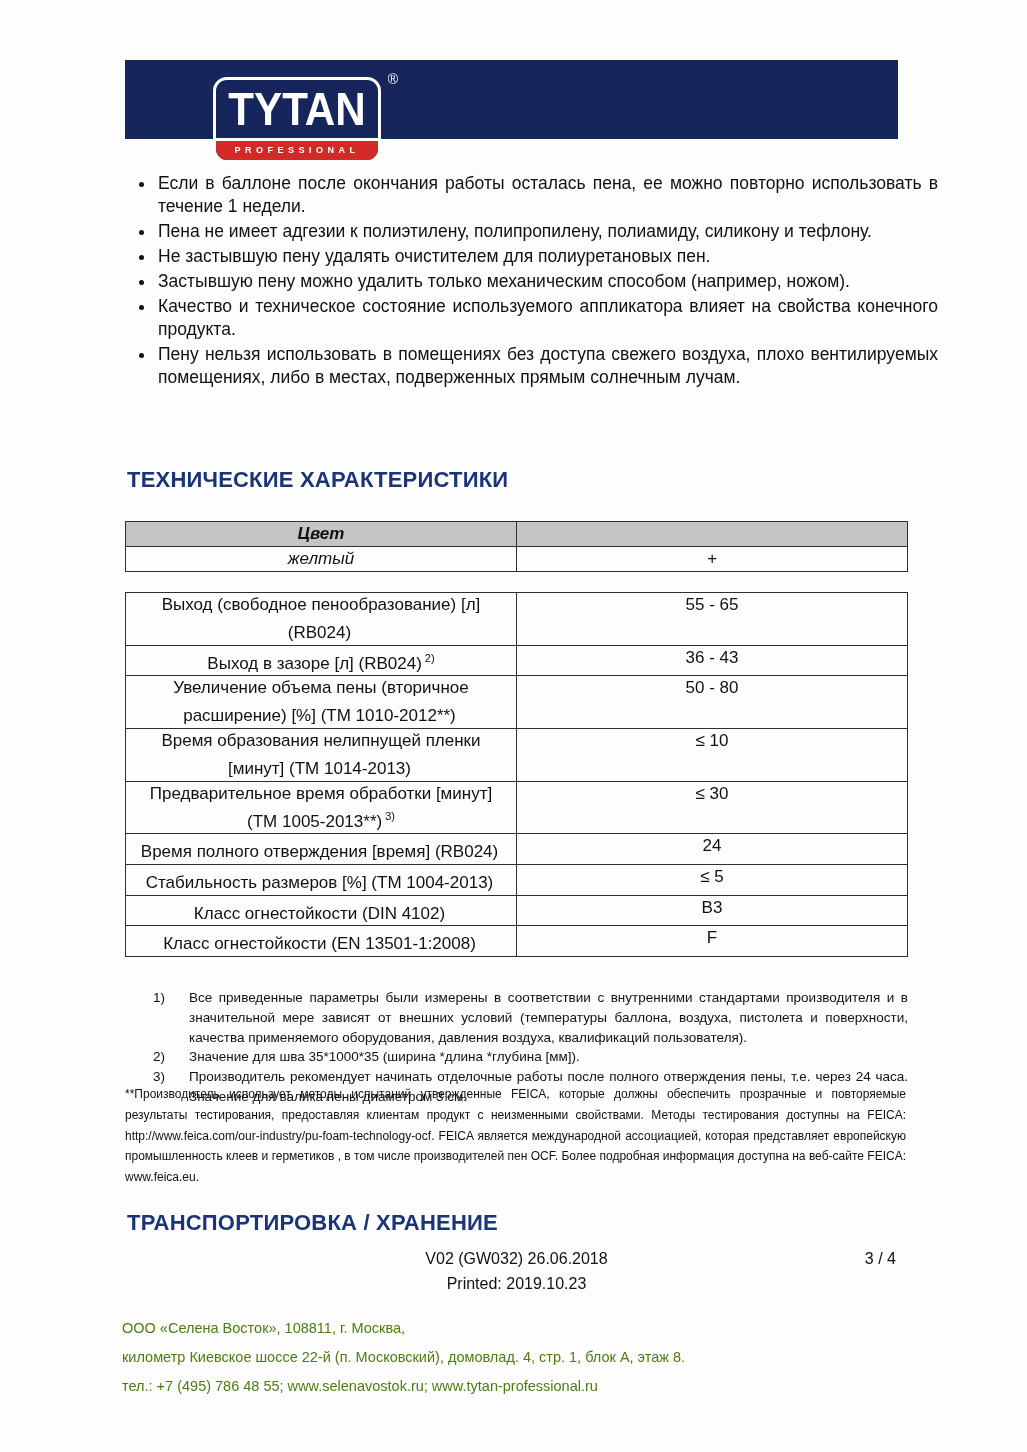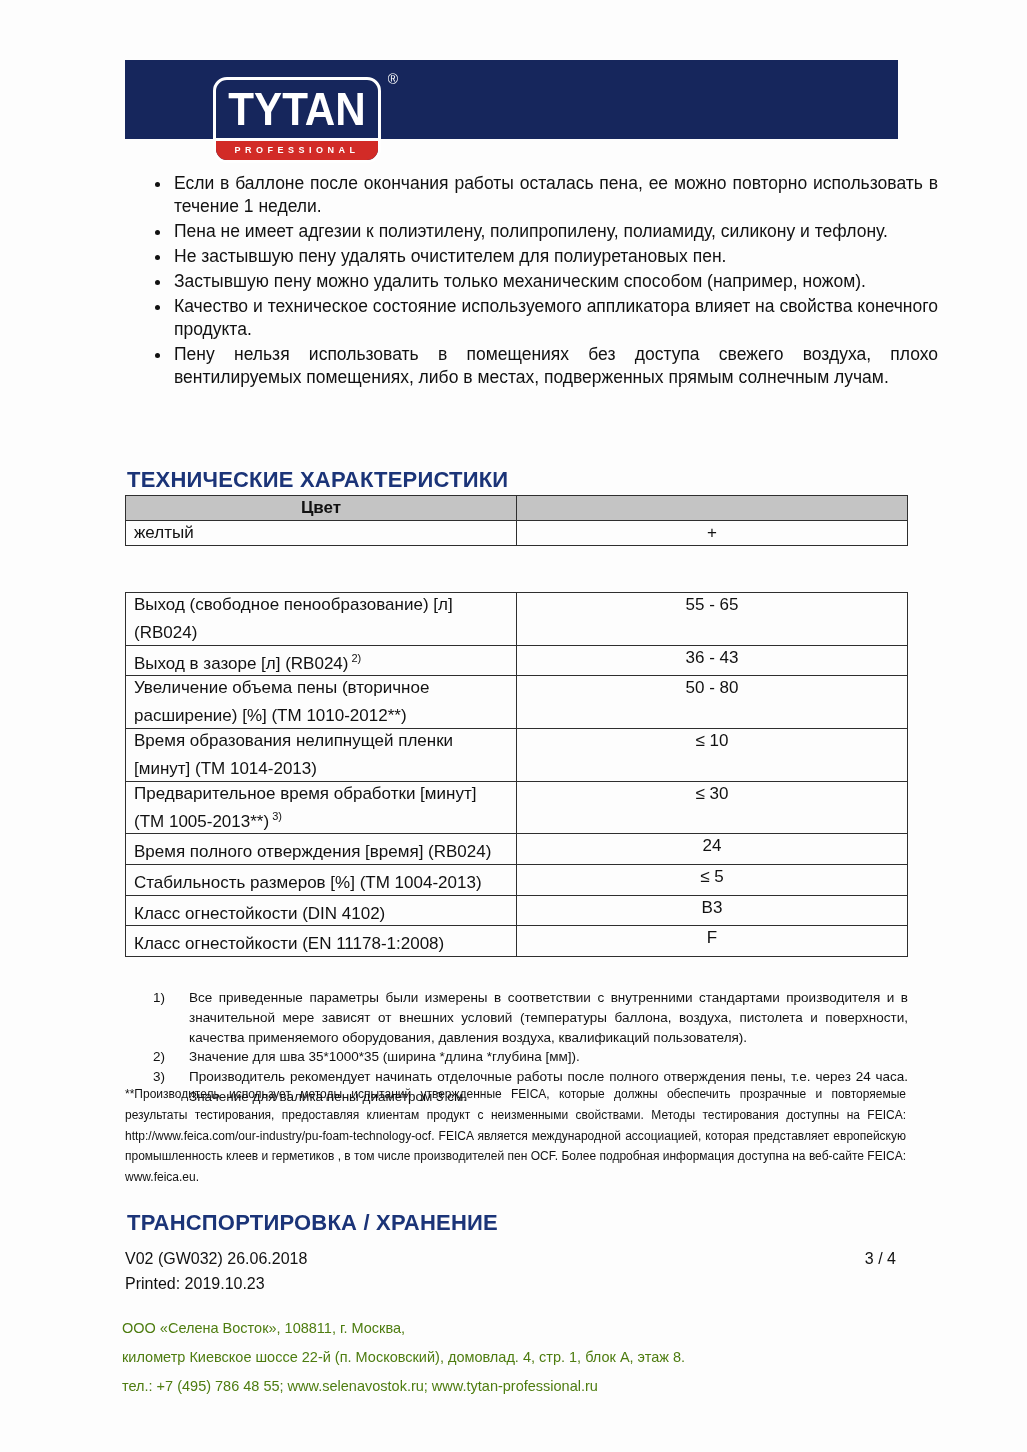--- a/index.html
+++ b/index.html
@@ -13,44 +13,44 @@
   .logo{position:absolute;left:88px;top:17px;width:168px;}
   .logo-box{border:3px solid #fff;border-radius:14px;overflow:hidden;background:#16265c;box-sizing:border-box;}
   .logo-brand{color:#fff;font-weight:800;font-size:43px;line-height:58px;text-align:center;
               letter-spacing:0;transform:scale(0.98,1.08);}
   .logo-sub{background:#d22b27;border-top:3px solid #fff;color:#fff;font-size:9px;font-weight:bold;
             letter-spacing:4.5px;text-align:center;padding:4px 0 5px 0;}
   .logo-reg{position:absolute;right:-17px;top:-6px;color:#fff;font-size:14px;}
   
   .bullets{position:absolute;left:125px;top:172px;width:782px;margin:0;padding:0 0 0 31px;
            list-style:disc;font-size:17.5px;line-height:23px;text-align:justify;}
-  .bullets li{margin:0 0 2px 16px;padding-left:2px;}
+  .bullets li{margin:0 0 2px 0;padding-left:2px;}
   
   .sec-heading{position:absolute;left:127px;width:780px;margin:0;color:#1b3478;
                font-size:22px;font-weight:800;letter-spacing:0.2px;}
   .h-tech{top:467px;}
   .h-transport{top:1210px;}
   
   table.doc{position:absolute;left:125px;width:783px;border-collapse:collapse;
             font-size:17px;line-height:22px;table-layout:fixed;}
-  table.doc td,table.doc th{border:1.6px solid #2f2f2f;vertical-align:top;padding:1px 8px;}
+  table.doc td,table.doc th{border:1.6px solid #2f2f2f;vertical-align:top;padding:1px 8px;text-align:center;}
   table.doc th{background:#c4c4c4;font-weight:bold;text-align:center;}
   td.val{text-align:center;}
-  .t-color{top:495px;}
+  .t-color{top:521px;font-style:italic;}
   .t-params{top:592px;}
   sup.fnref{font-size:11px;padding-left:3px;}
   
   .footnotes{position:absolute;left:125px;top:988px;width:783px;font-size:13.5px;line-height:19.8px;}
   .fn-item{display:flex;}
   .fn-num{flex:0 0 36px;padding-left:28px;box-sizing:content-box;}
   .fn-text{flex:1;text-align:justify;}
   .feica-note{position:absolute;left:125px;top:1084px;width:781px;margin:0;
               font-size:12px;line-height:20.8px;text-align:justify;}
   
-  .version-block{position:absolute;left:125px;top:1246px;width:783px;font-size:16px;line-height:25px;}
+  .version-block{position:absolute;left:125px;top:1246px;width:783px;font-size:16px;line-height:25px;text-align:center;}
   .page-num{position:absolute;right:12px;top:0;}
   .address{position:absolute;left:122px;top:1314px;width:786px;text-align:left;
            color:#4d7c0f;font-size:14.5px;line-height:29px;}
 </style>
 </head>
 <body>
 
 <div class="brand-bar">
   <div class="logo">
     <div class="logo-box">
@@ -121,21 +121,21 @@
   </tr>
   <tr>
     <td><span>Стабильность размеров [%] (ТМ 1004-2013)</span><sup class="fnref"></sup></td>
     <td class="val">≤ 5</td>
   </tr>
   <tr>
     <td><span>Класс огнестойкости (DIN 4102)</span><sup class="fnref"></sup></td>
     <td class="val">B3</td>
   </tr>
   <tr>
-    <td><span>Класс огнестойкости (EN 11178-1:2008)</span><sup class="fnref"></sup></td>
+    <td><span>Класс огнестойкости (EN 13501-1:2008)</span><sup class="fnref"></sup></td>
     <td class="val">F</td>
   </tr>
 </tbody>
   </table>
 
 <div class="footnotes">
   <div class="fn-item">
     <span class="fn-num">1)</span>
     <span class="fn-text">Все приведенные параметры были измерены в соответствии с внутренними стандартами производителя и в значительной мере зависят от внешних условий (температуры баллона, воздуха, пистолета и поверхности, качества применяемого оборудования, давления воздуха, квалификаций пользователя).</span>
   </div>

